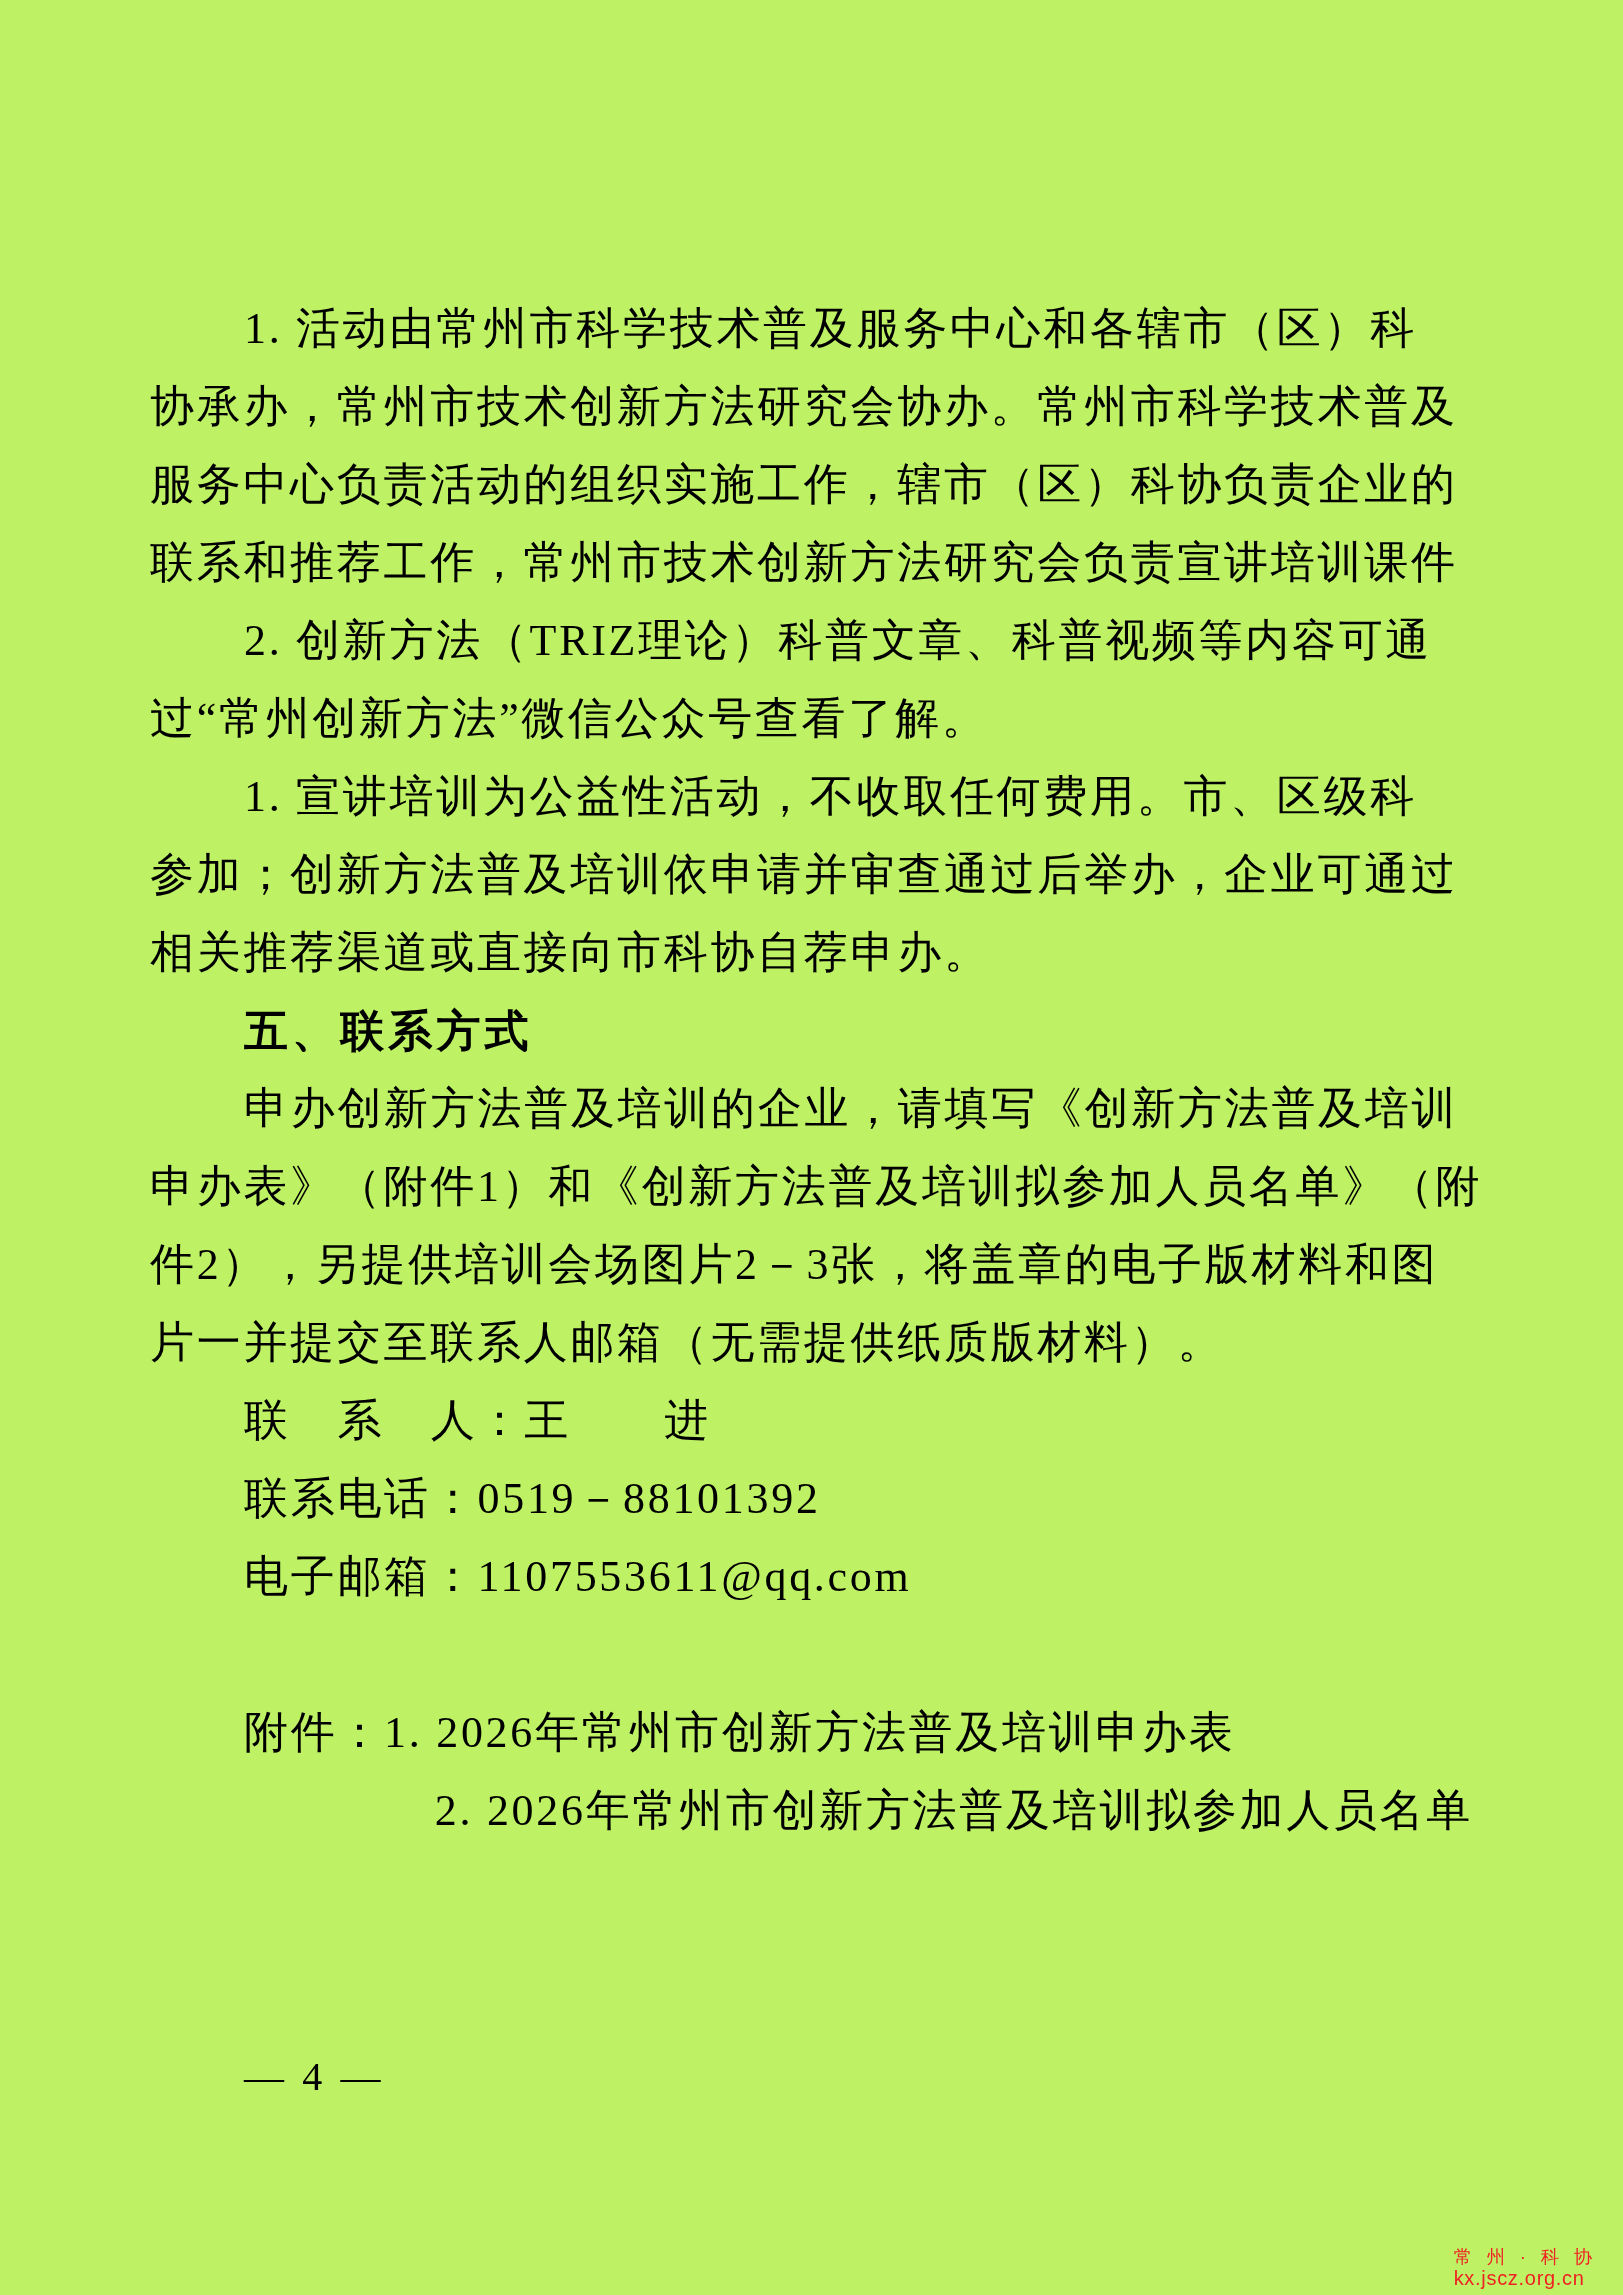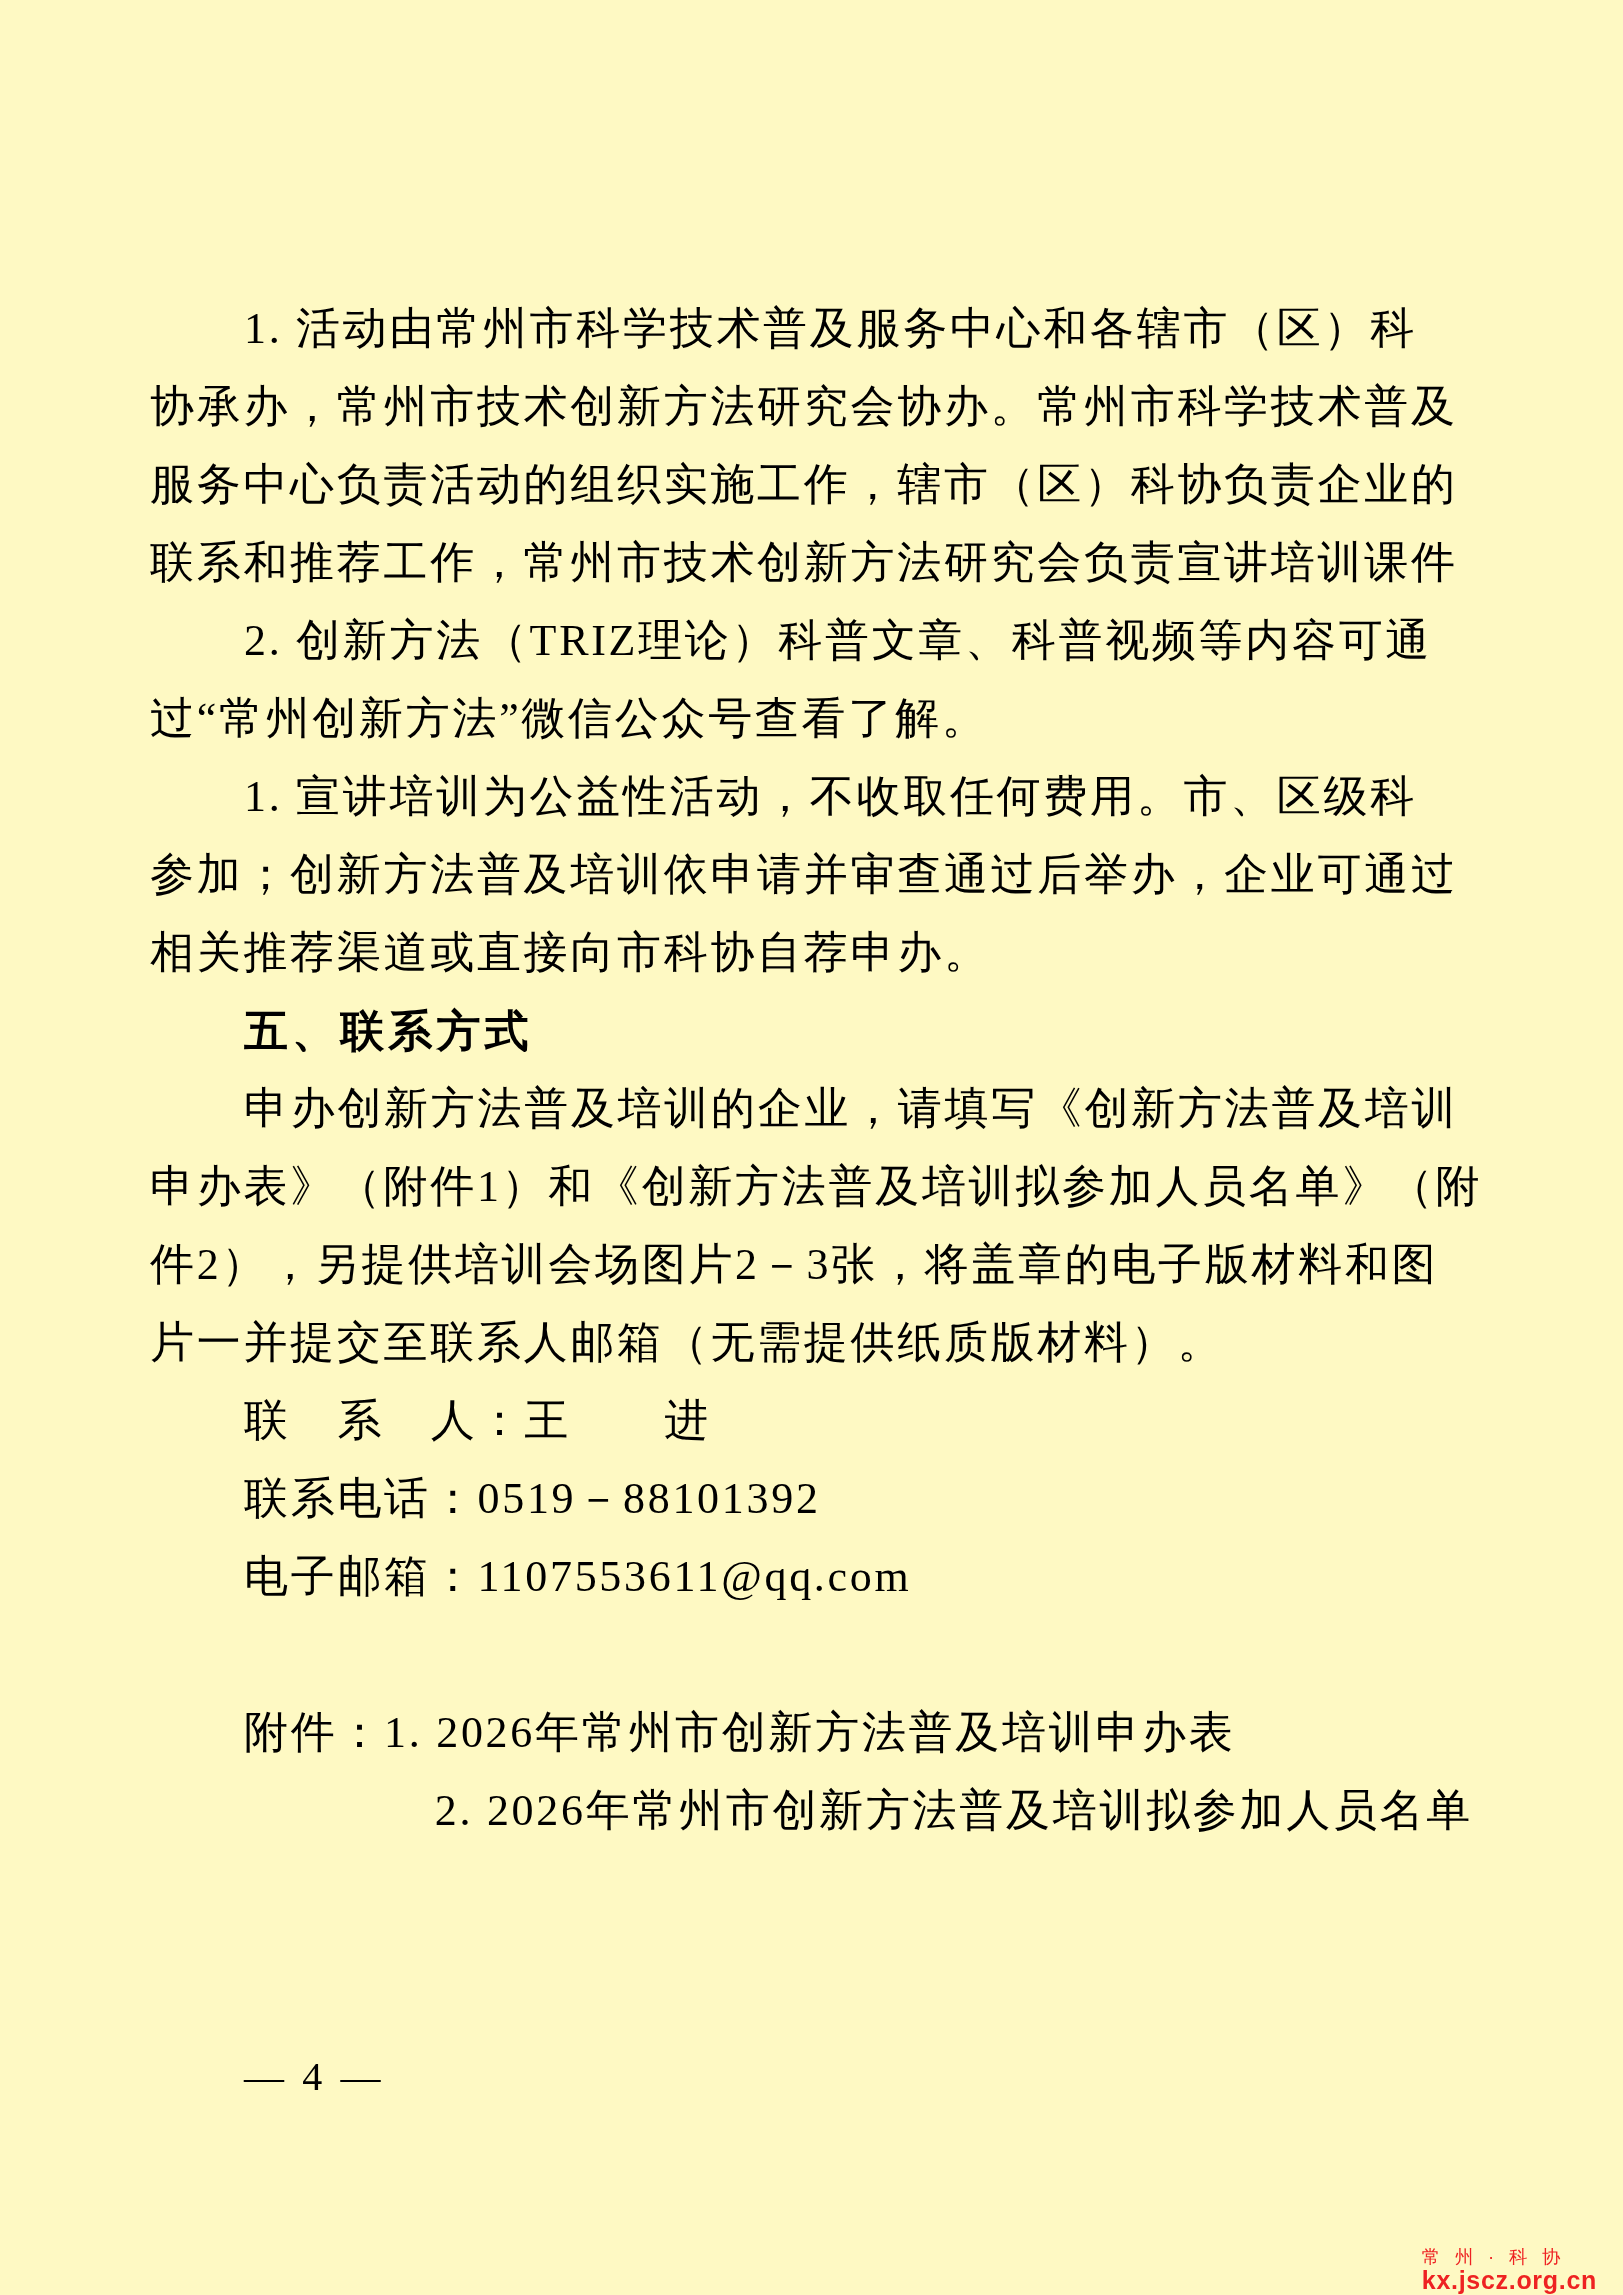--- a/index.html
+++ b/index.html
@@ -1,19 +1,19 @@
 <!DOCTYPE html>
 <html style="font-size:11px"><head>
 <meta charset="utf-8">
 <style>
   html,body{margin:0;padding:0;background:#888;}
   .page{
     position:relative;
     width:1623px;height:2295px;
-    background:#fef9c3;
+    background:#bef264;
     margin:0 auto;
     font-family:"Liberation Serif", serif;
     color:#000;
     overflow:hidden;
   }
   .content{
     position:absolute;
     top:290px;left:150px;width:1323px;
   }
   .line{
@@ -44,22 +44,22 @@
     font-family:"Liberation Sans", sans-serif;
     line-height:1.1;
   }
   .wm-title{
     font-size:18.4px;
     letter-spacing:4.8px;
     font-weight:400;
     white-space:pre;
   }
   .wm-url{
-    font-size:25px;
-    font-weight:700;
+    font-size:20px;
+    font-weight:400;
     letter-spacing:0.7px;
   }
 </style>
 </head>
 <body>
 
 <div class="page">
   <div class="content">
       <div class="line ind">1. 活动由常州市科学技术普及服务中心和各辖市（区）科</div>
       <div class="line">协承办，常州市技术创新方法研究会协办。常州市科学技术普及</div>

